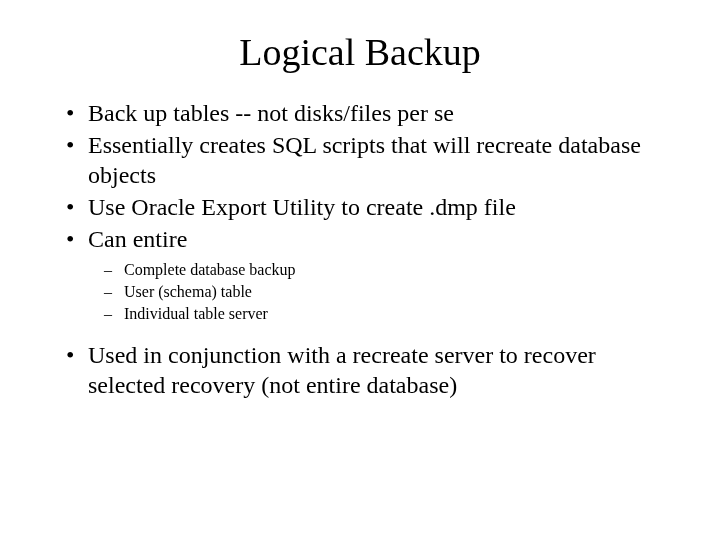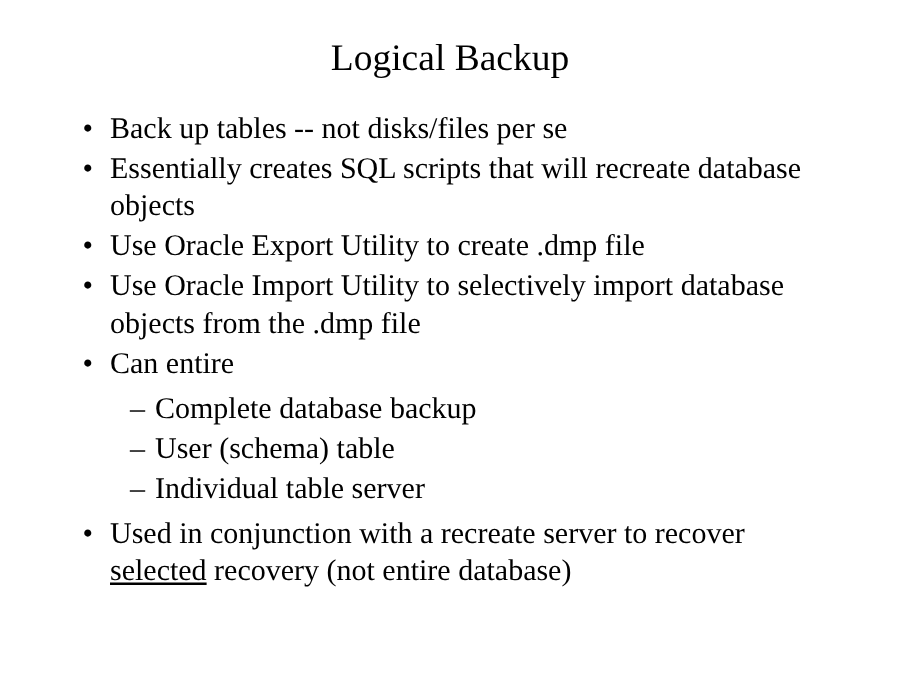--- a/index.html
+++ b/index.html
@@ -6,21 +6,21 @@
     body {
       width: 720px;
       height: 540px;
       background: #fff;
       font-family: "Times New Roman", Times, serif;
       color: #000;
       padding: 20px 60px 20px 60px;
       position: relative;
     }
     .title {
-      font-size: 30px;
+      font-size: 38px;
       text-align: center;
       margin-top: 10px;
       margin-bottom: 24px;
       font-weight: normal;
     }
     ul.main {
       list-style: none;
       font-size: 24px;
       line-height: 1.25;
     }
@@ -31,58 +31,55 @@
     }
     ul.main > li::before {
       content: "•";
       position: absolute;
       left: 6px;
       top: 0;
       font-size: 24px;
     }
     ul.sub {
       list-style: none;
-      font-size: 24px;
+      font-size: 16px;
       margin-top: 6px;
-      margin-bottom: 6px;
+      margin-bottom: 16px;
       margin-left: 10px;
     }
     ul.sub > li {
       position: relative;
       padding-left: 26px;
       margin-bottom: 2px;
     }
     ul.sub > li::before {
       content: "–";
       position: absolute;
       left: 6px;
       top: 0;
     }
     .italic { }
-    .underline { text-decoration: underline; }
+    .underline { }
   </style>
 </head>
 <body>
 
 <h1 class="title">Logical Backup</h1>
 
 <ul class="main">
   <li>
     <span>Back up tables -- not disks/files </span><span class="italic">per se</span>
   </li>
   <li>
     <span>Essentially creates SQL scripts that will recreate database objects</span>
   </li>
   <li>
     <span>Use Oracle Export Utility to create .dmp file</span>
   </li>
   <li>
-    <span>Use Oracle Import Utility to selectively import database objects from the .dmp file</span>
-  </li>
-  <li>
     <span>Can entire</span>
     <ul class="sub">
       <li><span>Complete database backup</span></li>
       <li><span>User (schema) table</span></li>
       <li><span>Individual table server</span></li>
     </ul>
   </li>
   <li>
     <span>Used in conjunction with a recreate server to recover </span><span class="underline">selected</span><span> recovery (not entire database)</span>
   </li>

